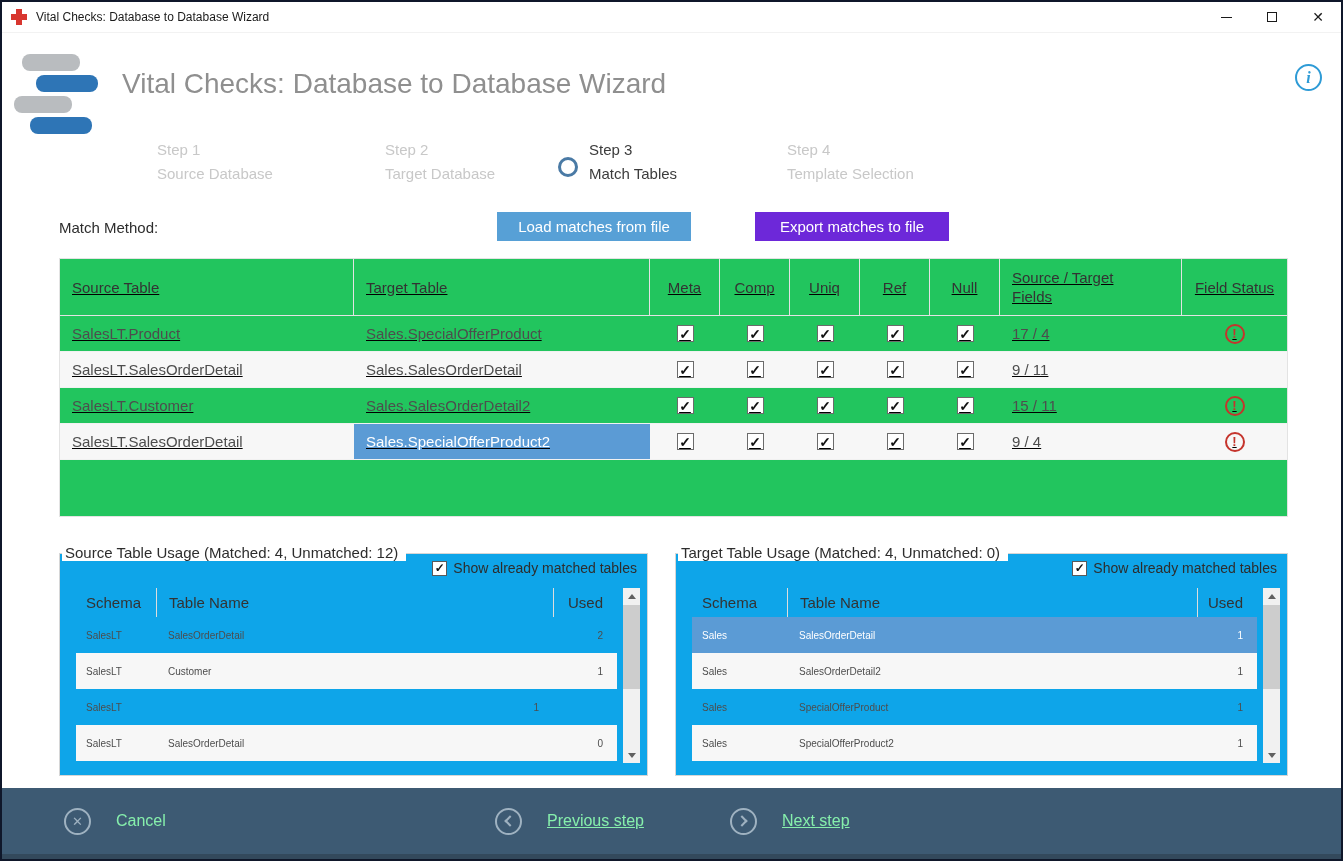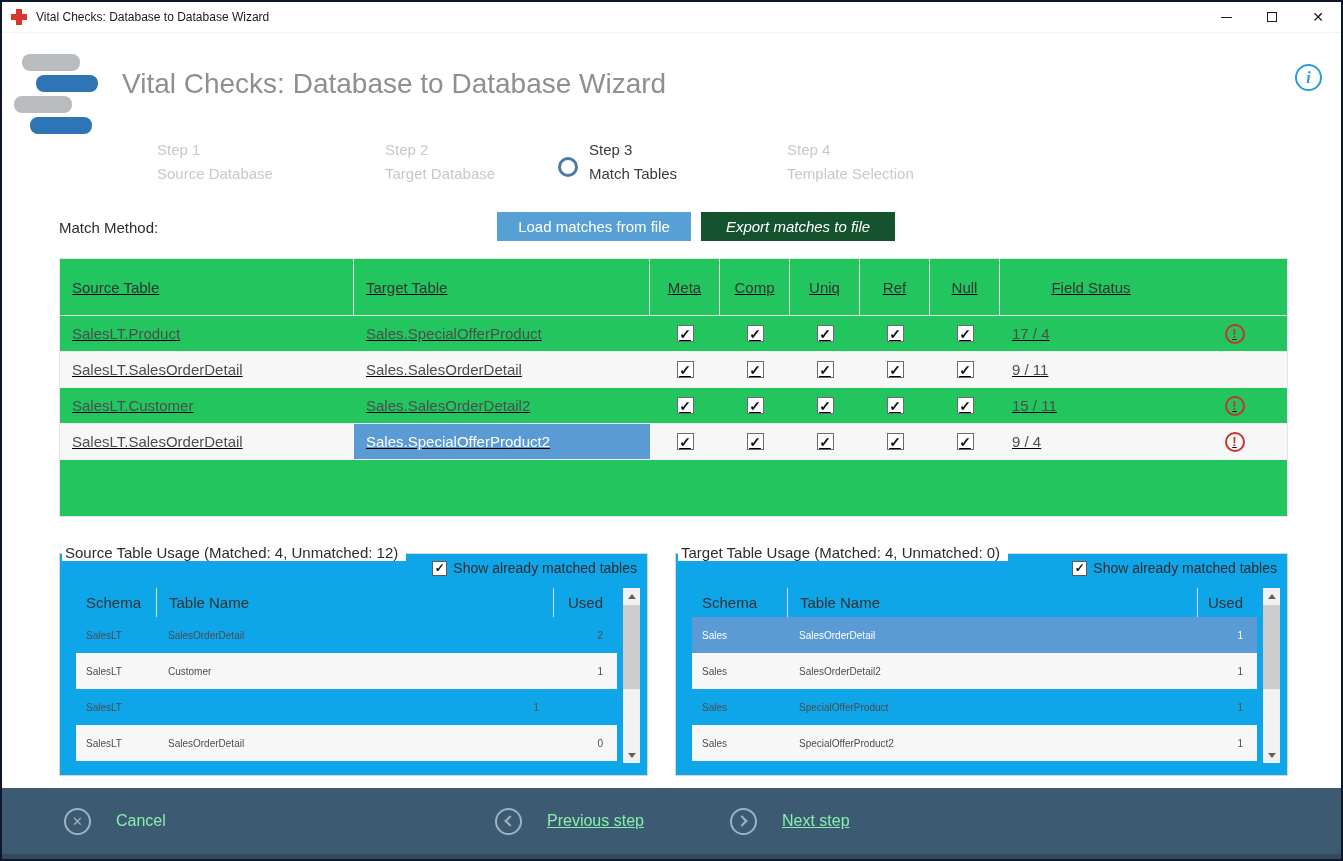--- a/index.html
+++ b/index.html
@@ -39,21 +39,21 @@
   .step3-text { font-size:15px; line-height:24px; color:#3c3c3c; }
 
   
   .match-label { position:absolute; left:57px; top:217px; font-size:15px; color:#2d2d2d; }
   .combo { position:absolute; left:192px; top:211px; width:258px; height:27px; background:#e4e4e4; border:1px solid #969696; }
   .combo-value { position:absolute; left:8px; top:4px; font-size:15px; color:#1e1e1e; }
   .combo-arrow { position:absolute; right:12px; top:7px; width:8px; height:8px;
                  border-right:2px solid #4a4a4a; border-bottom:2px solid #4a4a4a; transform:rotate(45deg); }
   .btn { position:absolute; top:210px; height:29px; color:#fff; font-size:15px; display:flex; align-items:center; justify-content:center; }
   .btn-load   { left:495px; width:194px; background:#57a0d6; }
-  .btn-export { left:699px; width:194px; background:#14532d;font-style:italic; }
+  .btn-export { left:753px; width:194px; background:#6d28d9; }
 
   
   .match-table { position:absolute; left:57px; top:256px; width:1229px; height:259px; border:1px solid #e3e3e3; background:#22c55e; overflow:hidden;text-decoration:underline; }
   .mt-header, .mt-row { display:grid; grid-template-columns:294px 296px 70px 70px 70px 70px 70px 182px 1fr; }
   .mt-header { height:57px; border-bottom:1px solid #e3e3e3; }
   .mt-hcell { display:flex; align-items:center; padding:0 12px; font-size:15px; color:#333; border-right:1px solid #e3e3e3; }
   .mt-hcell:last-child { border-right:none; }
   .mt-hcell.center { justify-content:center; padding:0; }
   .mt-hcell.fields { padding:0 34px 0 12px; line-height:19px; }
   .mt-row { height:36px; border-bottom:1px solid #f1f1f1; }
@@ -166,20 +166,21 @@
 
   <div class="match-table">
     <div class="mt-header">
       <div class="mt-hcell">Source Table</div>
       <div class="mt-hcell">Target Table</div>
       <div class="mt-hcell center">Meta</div>
       <div class="mt-hcell center">Comp</div>
       <div class="mt-hcell center">Uniq</div>
       <div class="mt-hcell center">Ref</div>
       <div class="mt-hcell center">Null</div>
+      <div class="mt-hcell fields">Source / Target Fields</div>
       <div class="mt-hcell center">Field Status</div>
     </div>
     <div class="mt-body">
 
       <div class="mt-row">
         <div class="mt-cell">SalesLT.Product</div>
         <div class="mt-cell">Sales.SpecialOfferProduct</div>
         <div class="mt-cell center">
             <span class="checkbox"></span>
           </div>

